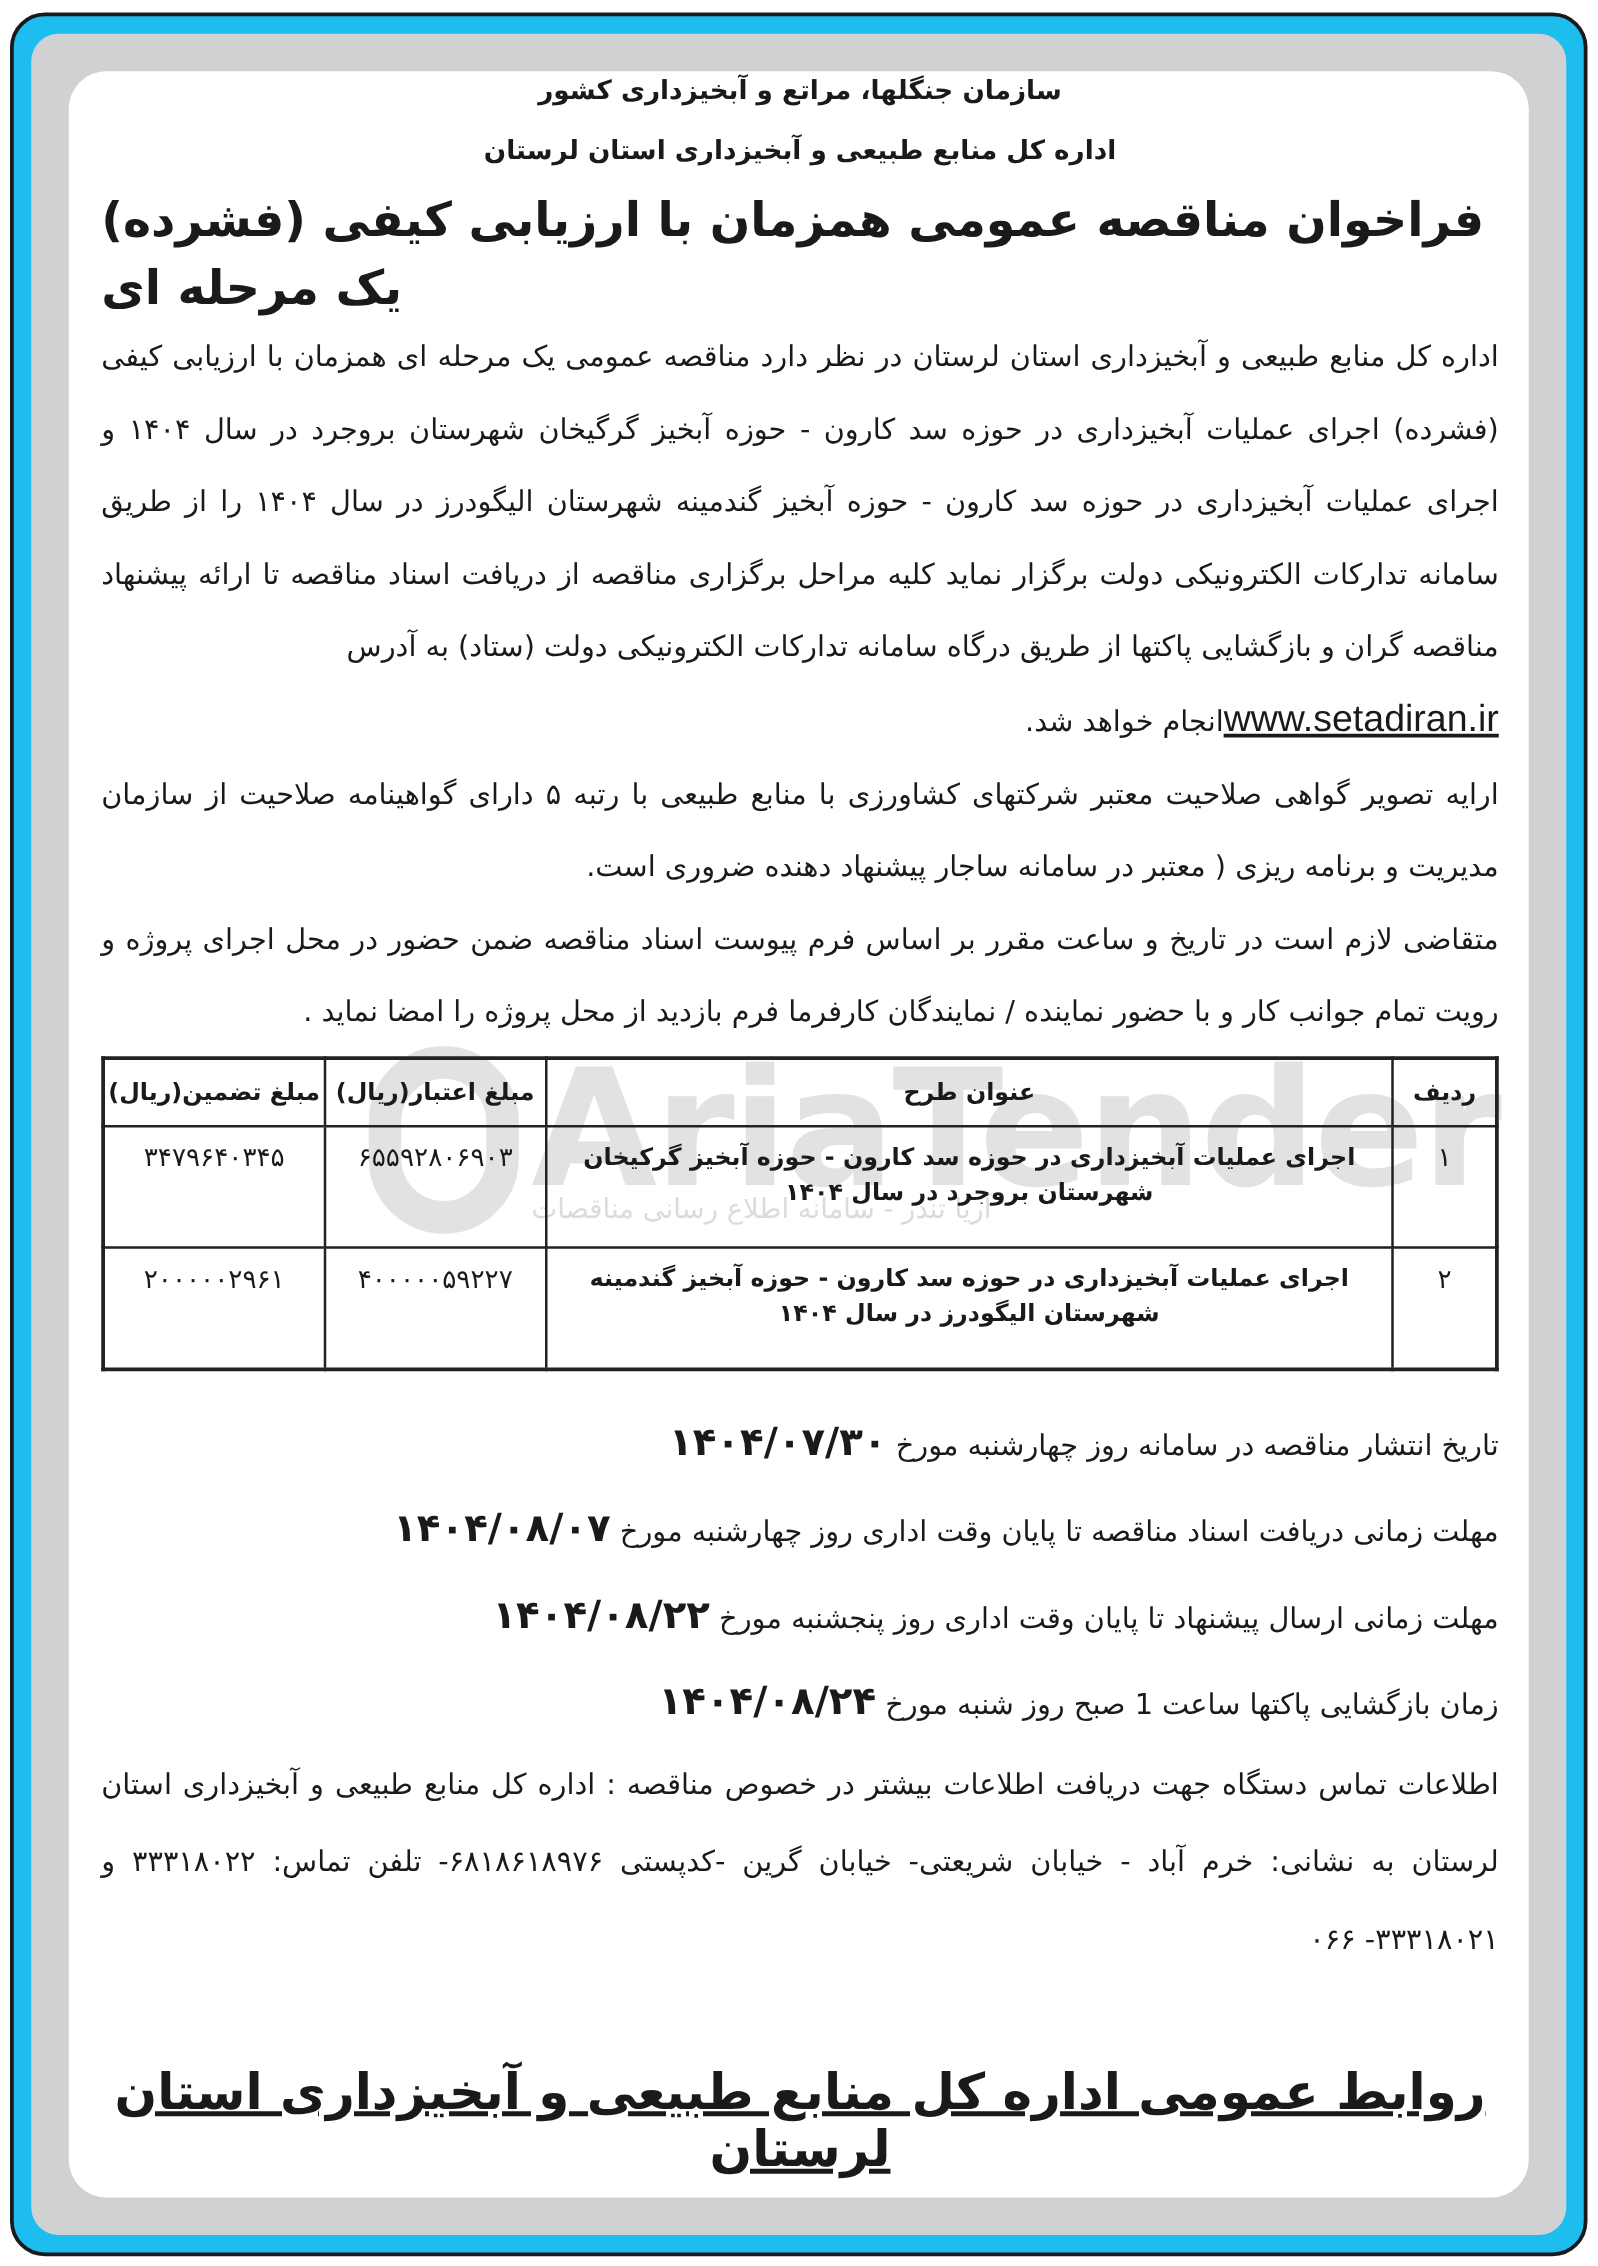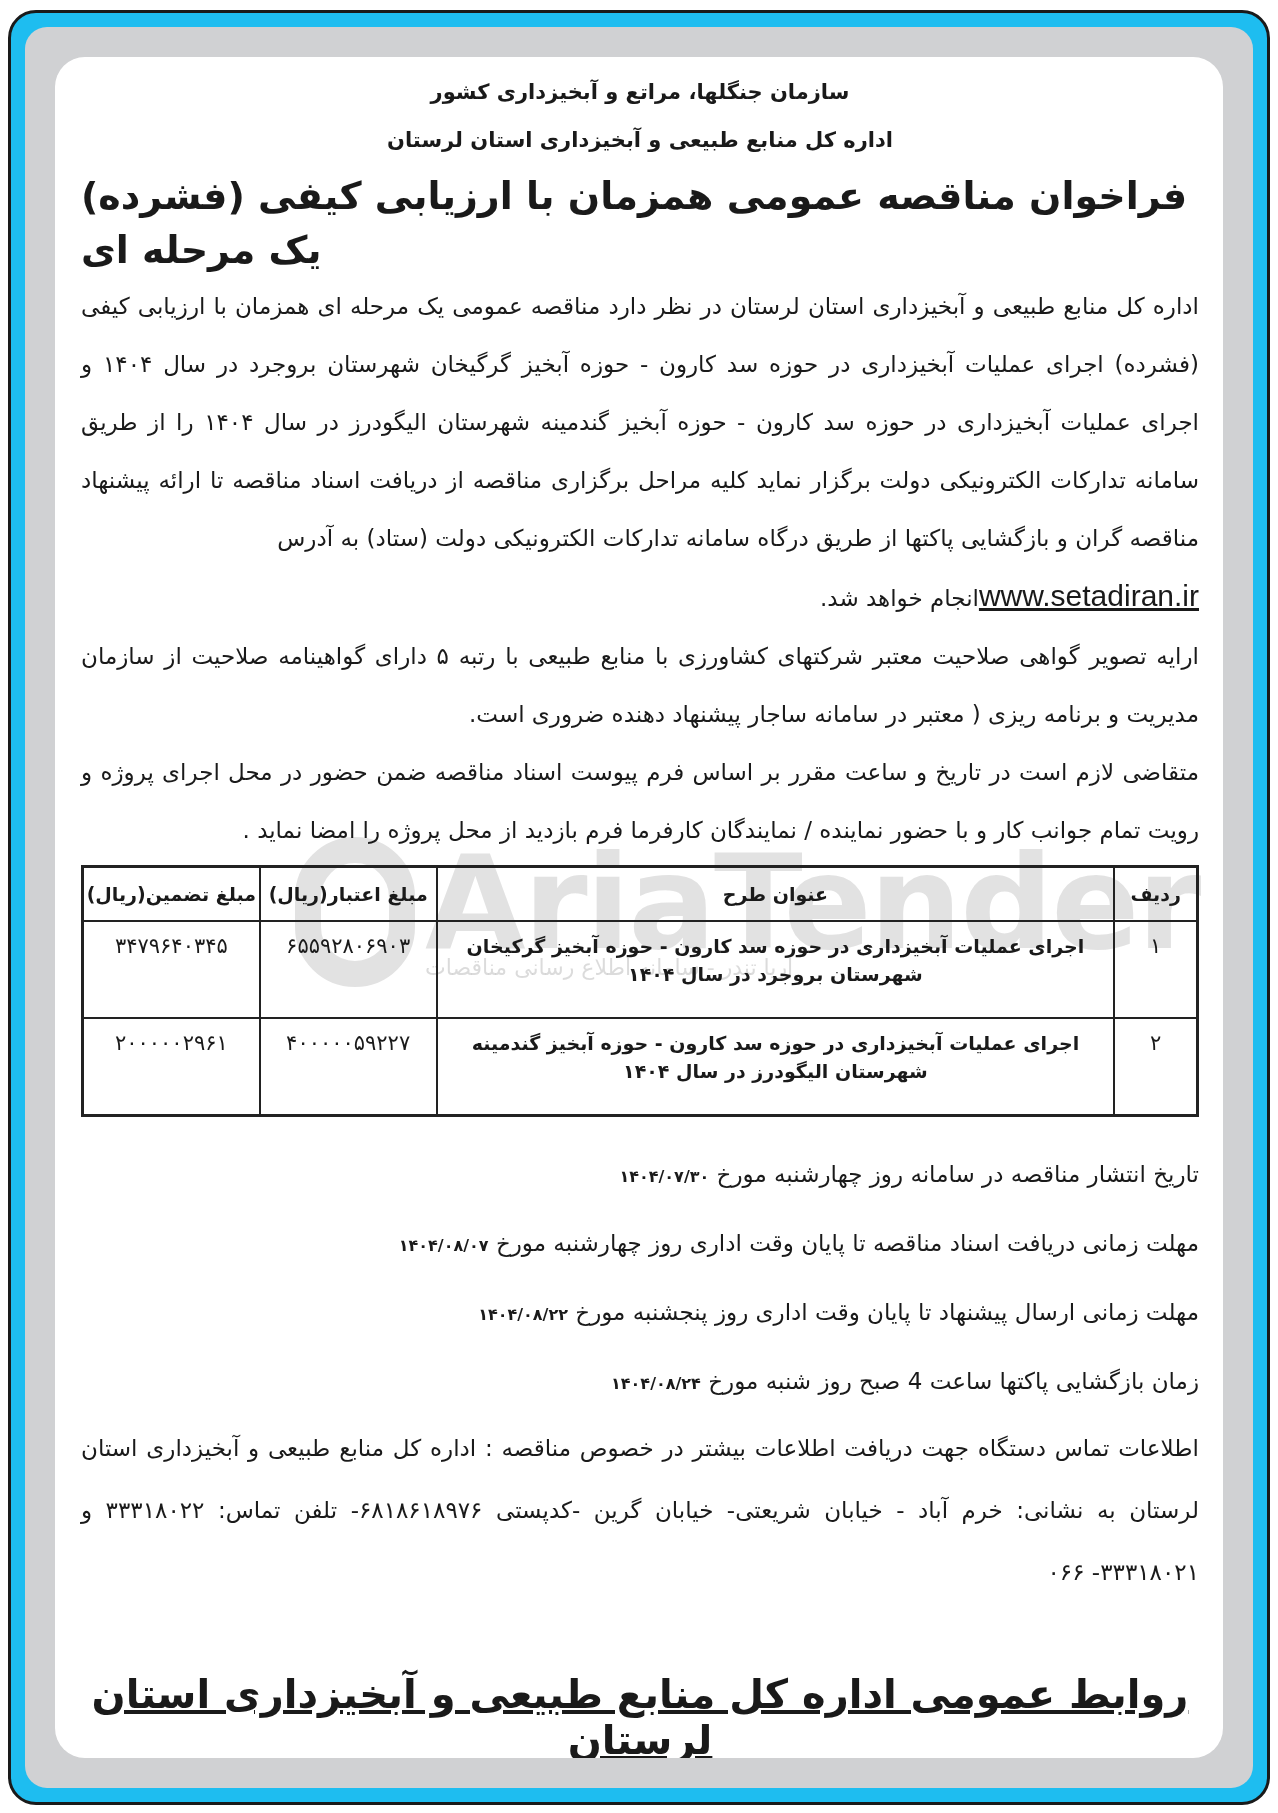--- a/index.html
+++ b/index.html
@@ -5,38 +5,38 @@
   html, body { margin: 0; padding: 0; background: #ffffff; }
   body { width: 1278px; height: 1813px; position: relative; overflow: hidden; font-family: "DejaVu Sans", sans-serif; color: #1a1a1a; }
   .frame-outer { position: absolute; left: 8px; top: 10px; width: 1262px; height: 1795px; box-sizing: border-box; border: 3px solid #1a1a1a; border-radius: 28px; background: #1ebdf0; }
   .frame-gray { position: absolute; left: 14px; top: 14px; right: 14px; bottom: 14px; border-radius: 22px; background: #d0d1d3; }
   .frame-white { position: absolute; left: 30px; top: 30px; right: 30px; bottom: 30px; border-radius: 30px; background: #ffffff; overflow: hidden; }
   .content { position: absolute; left: 0; top: 0; right: 0; bottom: 0; direction: rtl; padding: 0 24px 0 26px; }
   .watermark { position: absolute; left: 240px; top: 780px; width: 760px; height: 160px; pointer-events: none; direction: ltr; }
   .wm-shield { position: absolute; left: 0; top: 0; width: 120px; height: 150px; border: 26px solid rgba(190,190,190,0.45); border-radius: 60px 60px 60px 60px; box-sizing: border-box; }
   .wm-text { position: absolute; left: 130px; top: -10px; font-family: "DejaVu Sans", sans-serif; font-weight: bold; font-size: 130px; color: rgba(190,190,190,0.45); letter-spacing: -2px; white-space: nowrap; }
   .wm-sub { position: absolute; left: 130px; top: 118px; font-size: 22px; color: rgba(190,190,190,0.55); white-space: nowrap; direction: rtl; }
-  .org1 { text-align: center; font-weight: bold; font-size: 21px; margin-top: 20px; line-height: 30px; font-family: "DejaVu Sans", sans-serif; }
+  .org1 { text-align: center; font-weight: bold; font-size: 21px; line-height: 30px; font-family: "DejaVu Sans", sans-serif; }
   .org2 { text-align: center; font-weight: bold; font-size: 21px; line-height: 30px; margin-top: 18px; }
   .title { text-align: left; font-weight: bold; font-size: 38px; margin-top: 14px; line-height: 54px; letter-spacing: -0.5px; }
   .para { font-size: 23px; line-height: 58px; text-align: justify; text-align-last: right; position: relative; z-index: 2; }
   .para p { margin: 0; }
   .link { direction: ltr; unicode-bidi: embed; font-family: "Liberation Sans", sans-serif; font-size: 30px; text-decoration: underline; color: #1a1a1a; }
   table.tenders { position: relative; z-index: 2; width: 100%; border-collapse: collapse; margin-top: 6px; border: 3px solid #222; }
   table.tenders th, table.tenders td { border: 2px solid #222; text-align: center; font-size: 19px; vertical-align: top; }
   table.tenders th { font-weight: bold; height: 50px; vertical-align: middle; }
   table.tenders td { height: 84px; padding-top: 10px; font-weight: bold; line-height: 28px; }
   table.tenders td.num { font-weight: normal; font-size: 21px; letter-spacing: 1px; }
   .col-row { width: 80px; }
   .col-title { width: 700px; }
   .col-credit { width: 175px; margin-left: 28px; }
   .col-guarantee { width: 175px; }
   .dates { margin-top: 24px; font-size: 23px; line-height: 66px; }
   .dates p { margin: 0; }
-  .dates b { font-size: 16px; }
+  .dates b { font-size: 31px; }
   .contact { font-size: 23px; line-height: 62px; text-align: justify; text-align-last: right; }
   .contact p { margin: 0; }
   .footer { text-align: center; font-weight: bold; font-size: 40px; margin-top: 68px; letter-spacing: -0.5px; text-decoration: underline; }
 </style>
 </head>
 <body>
 
 <div class="frame-outer">
   <div class="frame-gray">
     <div class="frame-white">
@@ -90,21 +90,21 @@
               <td class="num">۴۰۰۰۰۰۵۹۲۲۷</td>
               <td class="num">۲۰۰۰۰۰۲۹۶۱</td>
             </tr>
           </tbody>
         </table>
 
         <div class="dates">
           <p><span>تاریخ انتشار مناقصه در سامانه روز چهارشنبه مورخ</span> <b>۱۴۰۴/۰۷/۳۰</b></p>
           <p><span>مهلت زمانی دریافت اسناد مناقصه تا پایان وقت اداری روز چهارشنبه مورخ</span> <b>۱۴۰۴/۰۸/۰۷</b></p>
           <p><span>مهلت زمانی ارسال پیشنهاد تا پایان وقت اداری روز پنجشنبه مورخ</span> <b>۱۴۰۴/۰۸/۲۲</b></p>
-          <p><span>زمان بازگشایی پاکتها ساعت 4 صبح روز شنبه مورخ</span> <b>۱۴۰۴/۰۸/۲۴</b></p>
+          <p><span>زمان بازگشایی پاکتها ساعت 1 صبح روز شنبه مورخ</span> <b>۱۴۰۴/۰۸/۲۴</b></p>
         </div>
 
         <div class="contact">
           <p>اطلاعات تماس دستگاه جهت دریافت اطلاعات بیشتر در خصوص مناقصه : اداره کل منابع طبیعی و آبخیزداری استان لرستان به نشانی: خرم آباد - خیابان شریعتی- خیابان گرین -کدپستی ۶۸۱۸۶۱۸۹۷۶- تلفن تماس: ۳۳۳۱۸۰۲۲ و ۳۳۳۱۸۰۲۱- ۰۶۶</p>
         </div>
 
         <div class="footer">روابط عمومی اداره کل منابع طبیعی و آبخیزداری استان لرستان</div>
       </div>
 
     </div>

